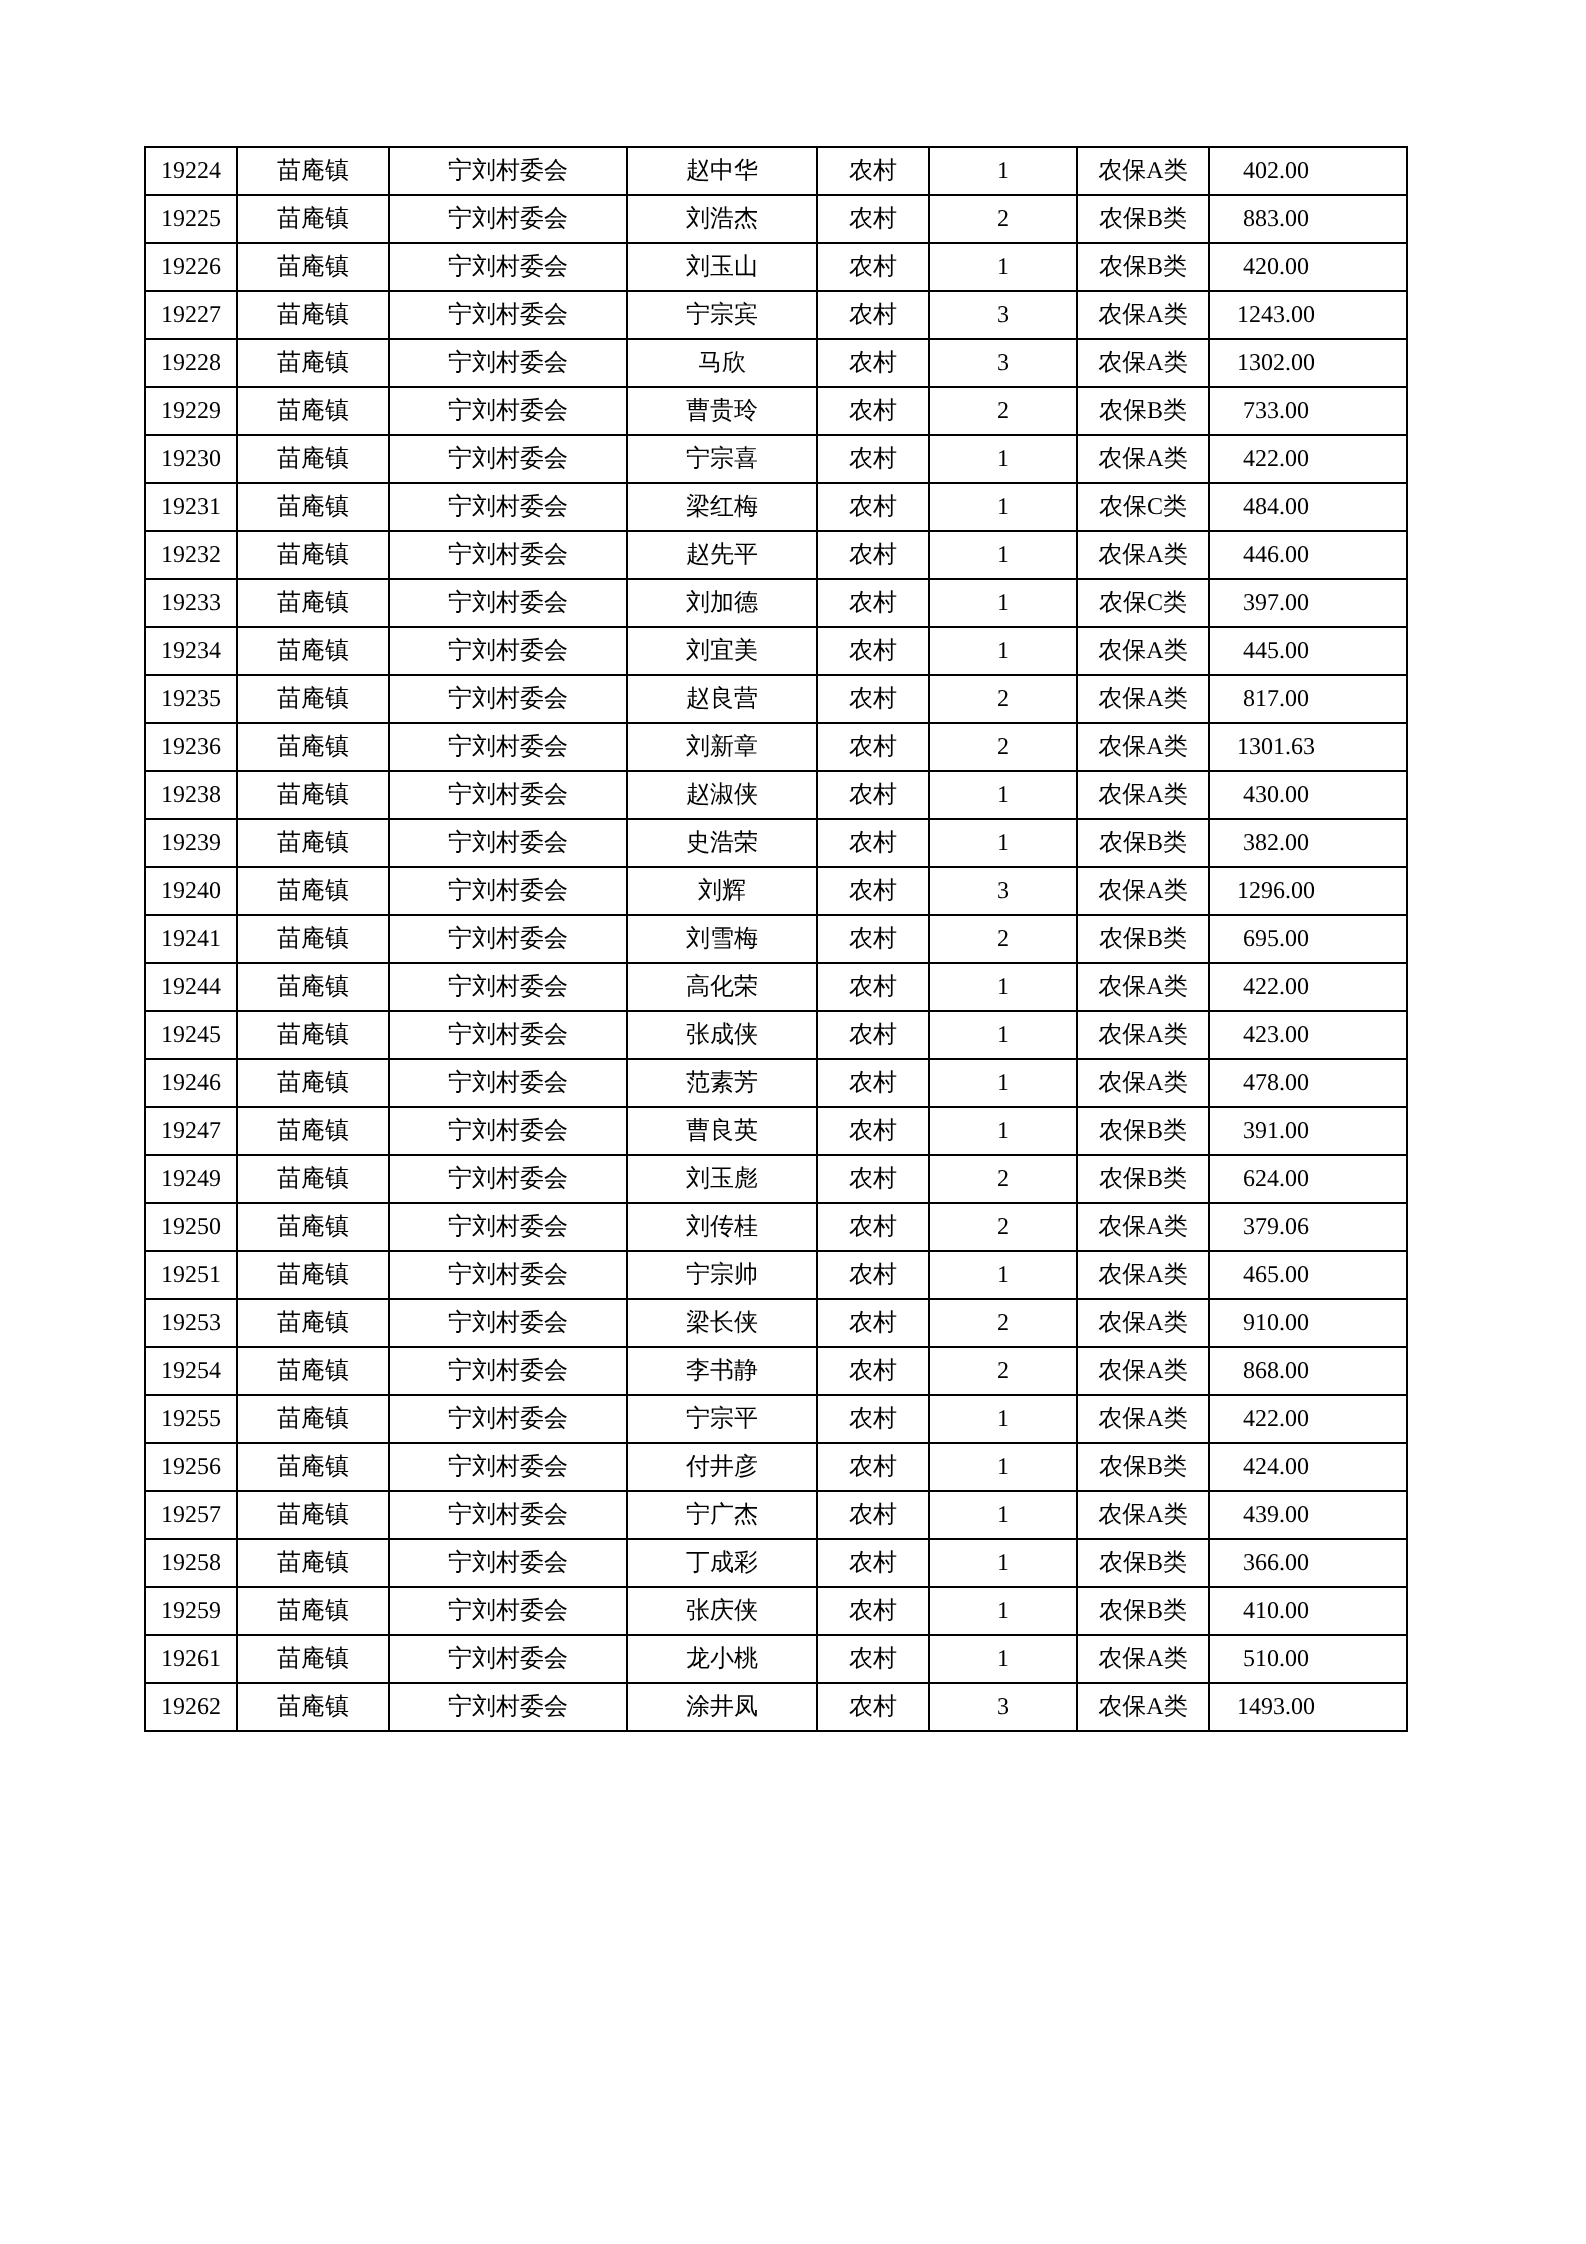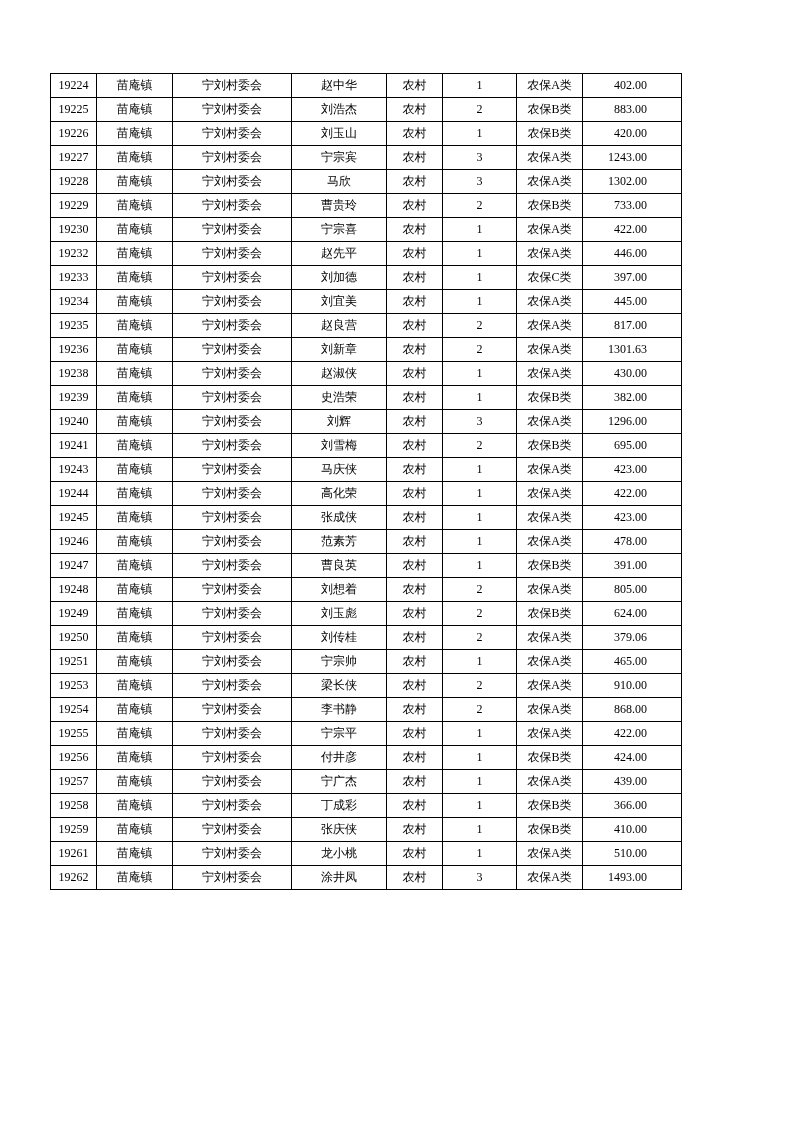--- a/index.html
+++ b/index.html
@@ -11,21 +11,21 @@
     position: relative;
     width: 793px;
     height: 1122px;
     background: #ffffff;
     overflow: hidden;
     font-family: "Liberation Serif", "DejaVu Serif", serif;
     color: #000000;
   }
   table.data-table {
     position: absolute;
-    left: 50px;
+    left: 72px;
     top: 73px;
     border-collapse: collapse;
     table-layout: fixed;
     width: 631px;
     border-radius: 24px;
   }
   table.data-table td {
     border: 1px solid #000000;
     height: 23px;
     padding: 0 2px;
@@ -37,21 +37,21 @@
   }
   table.data-table col.c-id        { width: 46px; }
   table.data-table col.c-town      { width: 76px; }
   table.data-table col.c-village   { width: 119px; }
   table.data-table col.c-name      { width: 95px; }
   table.data-table col.c-residence { width: 56px; }
   table.data-table col.c-count     { width: 74px; }
   table.data-table col.c-insurance { width: 66px; }
   table.data-table col.c-amount    { width: 99px; }
   table.data-table td.cell-amount {
-    text-align: right;
+    text-align: center;
     padding-right: 34px;
   }
 </style>
 </head>
 <body>
 
 <div class="page">
   <table class="data-table">
     <colgroup>
       <col class="c-id">
@@ -128,20 +128,30 @@
           <td class="cell-id">19230</td>
           <td class="cell-town">苗庵镇</td>
           <td class="cell-village">宁刘村委会</td>
           <td class="cell-name">宁宗喜</td>
           <td class="cell-residence">农村</td>
           <td class="cell-count">1</td>
           <td class="cell-insurance">农保A类</td>
           <td class="cell-amount">422.00</td>
         </tr>
         <tr>
+          <td class="cell-id">19231</td>
+          <td class="cell-town">苗庵镇</td>
+          <td class="cell-village">宁刘村委会</td>
+          <td class="cell-name">梁红梅</td>
+          <td class="cell-residence">农村</td>
+          <td class="cell-count">1</td>
+          <td class="cell-insurance">农保C类</td>
+          <td class="cell-amount">484.00</td>
+        </tr>
+        <tr>
           <td class="cell-id">19232</td>
           <td class="cell-town">苗庵镇</td>
           <td class="cell-village">宁刘村委会</td>
           <td class="cell-name">赵先平</td>
           <td class="cell-residence">农村</td>
           <td class="cell-count">1</td>
           <td class="cell-insurance">农保A类</td>
           <td class="cell-amount">446.00</td>
         </tr>
         <tr>
@@ -218,78 +228,58 @@
           <td class="cell-id">19241</td>
           <td class="cell-town">苗庵镇</td>
           <td class="cell-village">宁刘村委会</td>
           <td class="cell-name">刘雪梅</td>
           <td class="cell-residence">农村</td>
           <td class="cell-count">2</td>
           <td class="cell-insurance">农保B类</td>
           <td class="cell-amount">695.00</td>
         </tr>
         <tr>
-          <td class="cell-id">19243</td>
-          <td class="cell-town">苗庵镇</td>
-          <td class="cell-village">宁刘村委会</td>
-          <td class="cell-name">马庆侠</td>
+          <td class="cell-id">19244</td>
+          <td class="cell-town">苗庵镇</td>
+          <td class="cell-village">宁刘村委会</td>
+          <td class="cell-name">高化荣</td>
+          <td class="cell-residence">农村</td>
+          <td class="cell-count">1</td>
+          <td class="cell-insurance">农保A类</td>
+          <td class="cell-amount">422.00</td>
+        </tr>
+        <tr>
+          <td class="cell-id">19245</td>
+          <td class="cell-town">苗庵镇</td>
+          <td class="cell-village">宁刘村委会</td>
+          <td class="cell-name">张成侠</td>
           <td class="cell-residence">农村</td>
           <td class="cell-count">1</td>
           <td class="cell-insurance">农保A类</td>
           <td class="cell-amount">423.00</td>
         </tr>
         <tr>
-          <td class="cell-id">19244</td>
-          <td class="cell-town">苗庵镇</td>
-          <td class="cell-village">宁刘村委会</td>
-          <td class="cell-name">高化荣</td>
-          <td class="cell-residence">农村</td>
-          <td class="cell-count">1</td>
-          <td class="cell-insurance">农保A类</td>
-          <td class="cell-amount">422.00</td>
-        </tr>
-        <tr>
-          <td class="cell-id">19245</td>
-          <td class="cell-town">苗庵镇</td>
-          <td class="cell-village">宁刘村委会</td>
-          <td class="cell-name">张成侠</td>
-          <td class="cell-residence">农村</td>
-          <td class="cell-count">1</td>
-          <td class="cell-insurance">农保A类</td>
-          <td class="cell-amount">423.00</td>
-        </tr>
-        <tr>
           <td class="cell-id">19246</td>
           <td class="cell-town">苗庵镇</td>
           <td class="cell-village">宁刘村委会</td>
           <td class="cell-name">范素芳</td>
           <td class="cell-residence">农村</td>
           <td class="cell-count">1</td>
           <td class="cell-insurance">农保A类</td>
           <td class="cell-amount">478.00</td>
         </tr>
         <tr>
           <td class="cell-id">19247</td>
           <td class="cell-town">苗庵镇</td>
           <td class="cell-village">宁刘村委会</td>
           <td class="cell-name">曹良英</td>
           <td class="cell-residence">农村</td>
           <td class="cell-count">1</td>
           <td class="cell-insurance">农保B类</td>
           <td class="cell-amount">391.00</td>
-        </tr>
-        <tr>
-          <td class="cell-id">19248</td>
-          <td class="cell-town">苗庵镇</td>
-          <td class="cell-village">宁刘村委会</td>
-          <td class="cell-name">刘想着</td>
-          <td class="cell-residence">农村</td>
-          <td class="cell-count">2</td>
-          <td class="cell-insurance">农保A类</td>
-          <td class="cell-amount">805.00</td>
         </tr>
         <tr>
           <td class="cell-id">19249</td>
           <td class="cell-town">苗庵镇</td>
           <td class="cell-village">宁刘村委会</td>
           <td class="cell-name">刘玉彪</td>
           <td class="cell-residence">农村</td>
           <td class="cell-count">2</td>
           <td class="cell-insurance">农保B类</td>
           <td class="cell-amount">624.00</td>

